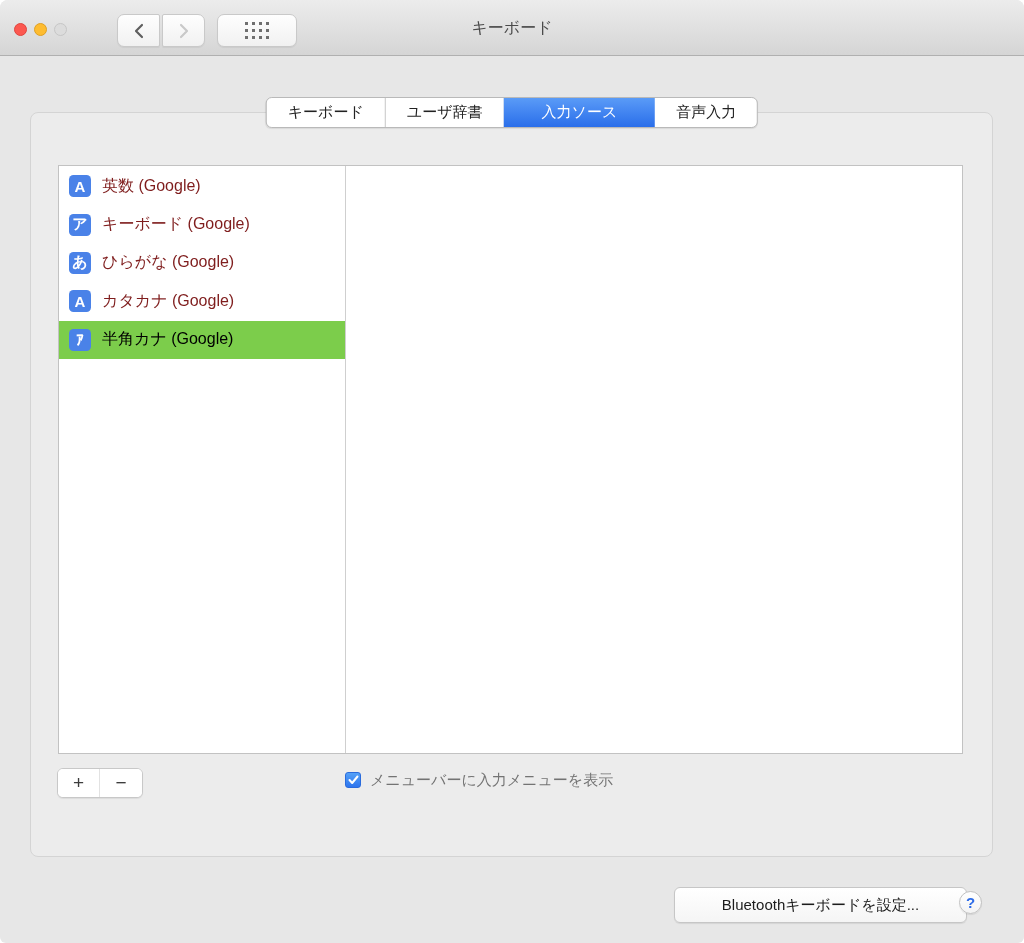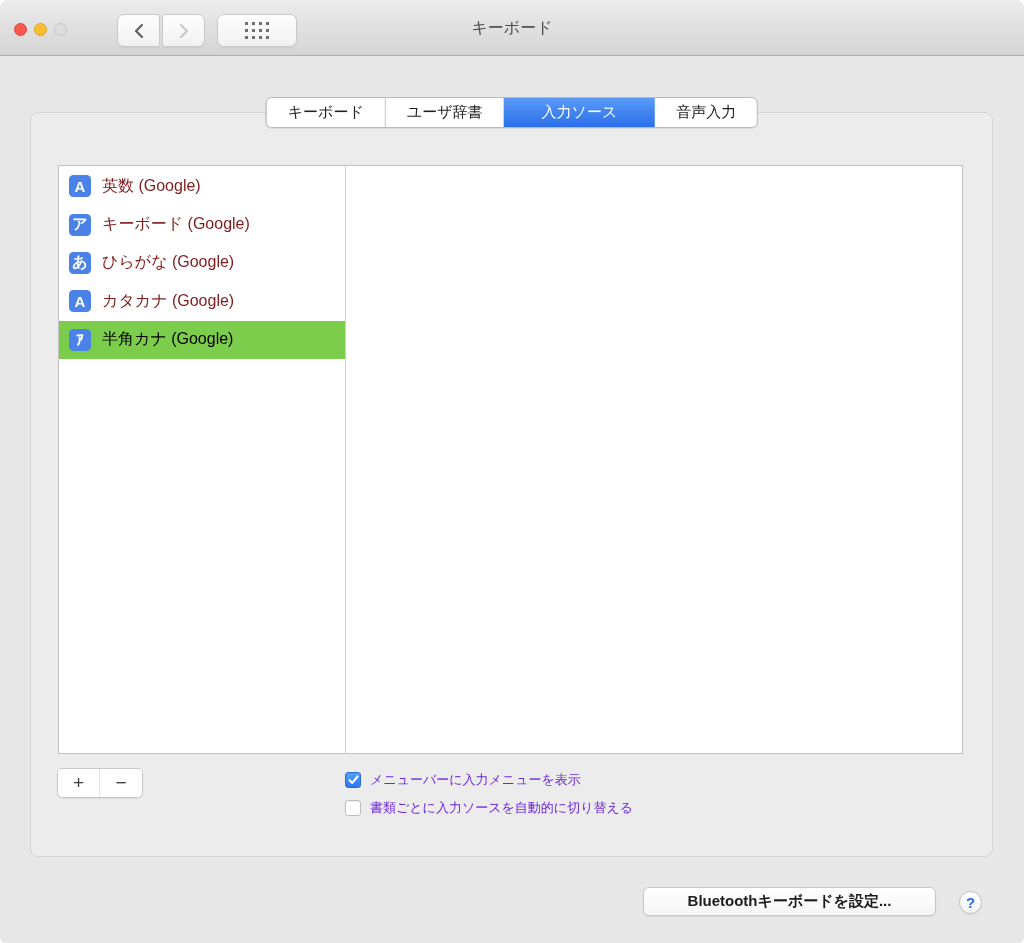--- a/index.html
+++ b/index.html
@@ -96,27 +96,27 @@
   }
   .pmbtn:first-child { border-right:1px solid #e2e2e2; }
   .optionrows { position:absolute; top:769px; left:345px; }
   .optrow { display:flex; align-items:center; height:22px; margin-bottom:6px; }
   .checkbox {
     width:16px; height:16px; border-radius:3px; flex:none;
     display:flex; align-items:center; justify-content:center;
   }
   .checkbox.checked { background:linear-gradient(#54a1f7,#2e75ee); border:1px solid #2a6bdc; }
   .checkbox.unchecked { background:#ffffff; border:1px solid #bcbcbc; box-shadow:inset 0 1px 1px rgba(0,0,0,.05); }
-  .optlabel { margin-left:9px; font-size:13px; color:#6d28d9; }
+  .optlabel { margin-left:9px; font-size:15px; color:#737373; }
   
   .btbtn {
-    position:absolute; top:887px; left:643px; width:293px; height:29px;
+    position:absolute; top:887px; left:674px; width:293px; height:36px;
     background:linear-gradient(#ffffff,#f5f5f5); border:1px solid #c6c6c6;
     border-radius:6px; display:flex; align-items:center; justify-content:center;
-    font-size:15px; color:#1c1c1c; box-shadow:0 1px 1px rgba(0,0,0,.08);font-weight:bold;
+    font-size:15px; color:#1c1c1c; box-shadow:0 1px 1px rgba(0,0,0,.08);
   }
   .helpbtn {
     position:absolute; top:891px; left:959px; width:23px; height:23px;
     background:linear-gradient(#ffffff,#f3f3f3); border:1px solid #c2c2c2;
     border-radius:50%; display:flex; align-items:center; justify-content:center;
     font-size:15px; font-weight:700; color:#2c6be8; box-shadow:0 1px 1px rgba(0,0,0,.08);
   }
   svg { display:block; }
 </style>
 </head>
@@ -209,22 +209,18 @@
     <div class="optrow">
       <span class="checkbox checked">
         <span>
           <svg width="11" height="10" viewBox="0 0 11 10">
               <polyline points="1.5,5 4.2,8 9.5,1.5" fill="none" stroke="#ffffff" stroke-width="2" stroke-linecap="round" stroke-linejoin="round"></polyline>
             </svg>
         </span>
       </span>
       <span class="optlabel">メニューバーに入力メニューを表示</span>
     </div>
-    <div class="optrow">
-      <span class="checkbox unchecked"></span>
-      <span class="optlabel">書類ごとに入力ソースを自動的に切り替える</span>
-    </div>
   </div>
 
   <div class="btbtn">Bluetoothキーボードを設定...</div>
   <div class="helpbtn">?</div>
 
 </div>
 
 </body></html>

